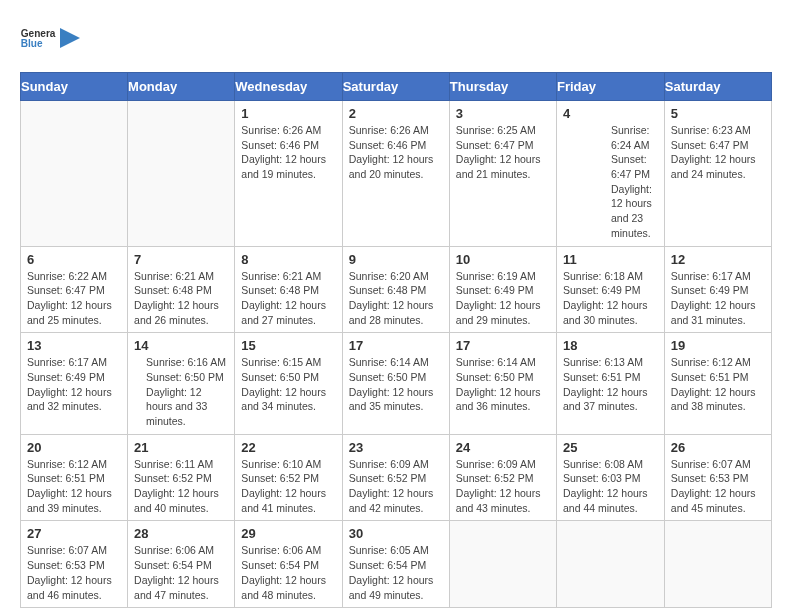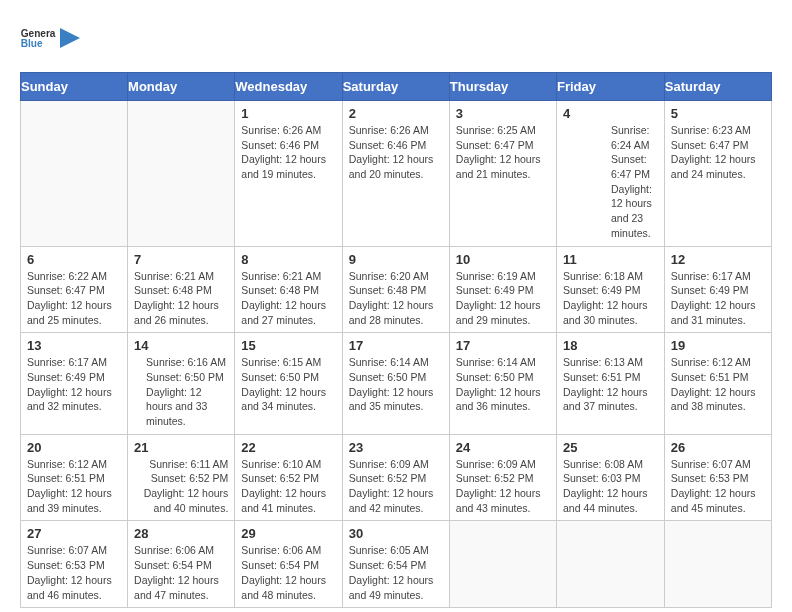--- a/index.html
+++ b/index.html
@@ -228,21 +228,21 @@
       </tr>
       <tr>
         <td>
           <div class="day-number">20</div>
           <div class="day-info" style="white-space: pre-line;">Sunrise: 6:12 AM
 Sunset: 6:51 PM
 Daylight: 12 hours and 39 minutes.</div>
         </td>
         <td>
           <div class="day-number">21</div>
-          <div class="day-info" style="white-space: pre-line; text-align: right;">Sunrise: 6:11 AM
+          <div class="day-info" style="white-space: pre-line;">Sunrise: 6:11 AM
 Sunset: 6:52 PM
 Daylight: 12 hours and 40 minutes.</div>
         </td>
         <td>
           <div class="day-number">22</div>
           <div class="day-info" style="white-space: pre-line;">Sunrise: 6:10 AM
 Sunset: 6:52 PM
 Daylight: 12 hours and 41 minutes.</div>
         </td>
         <td>

